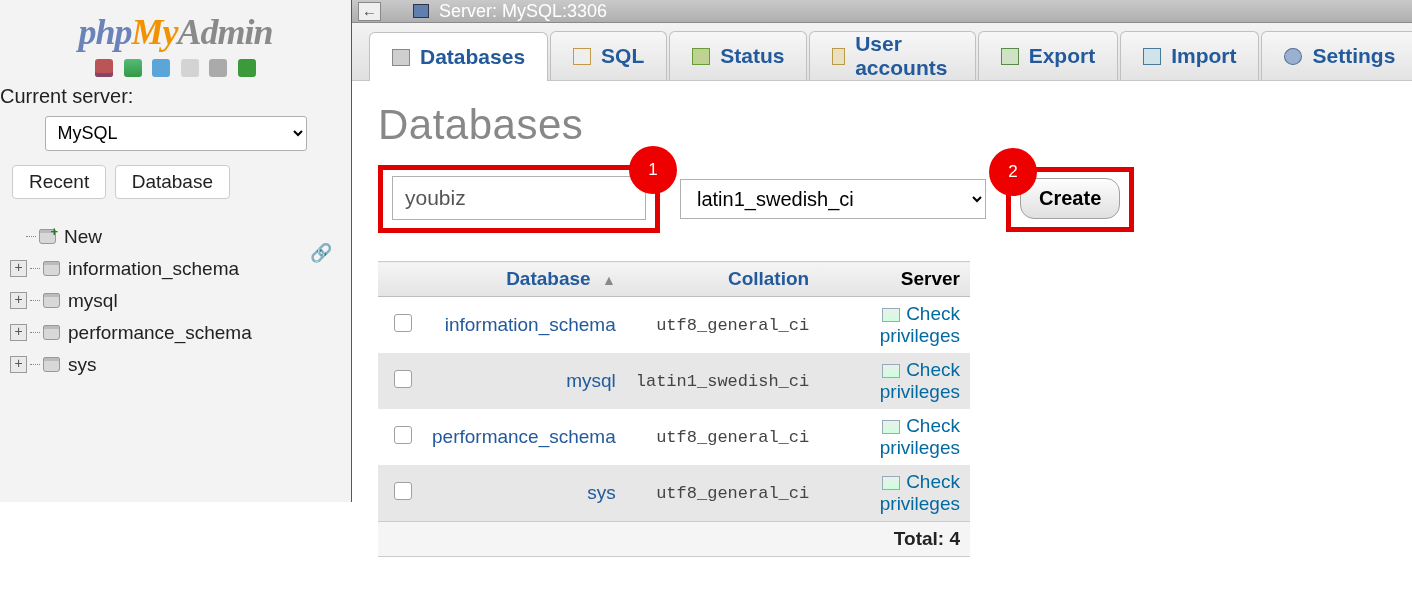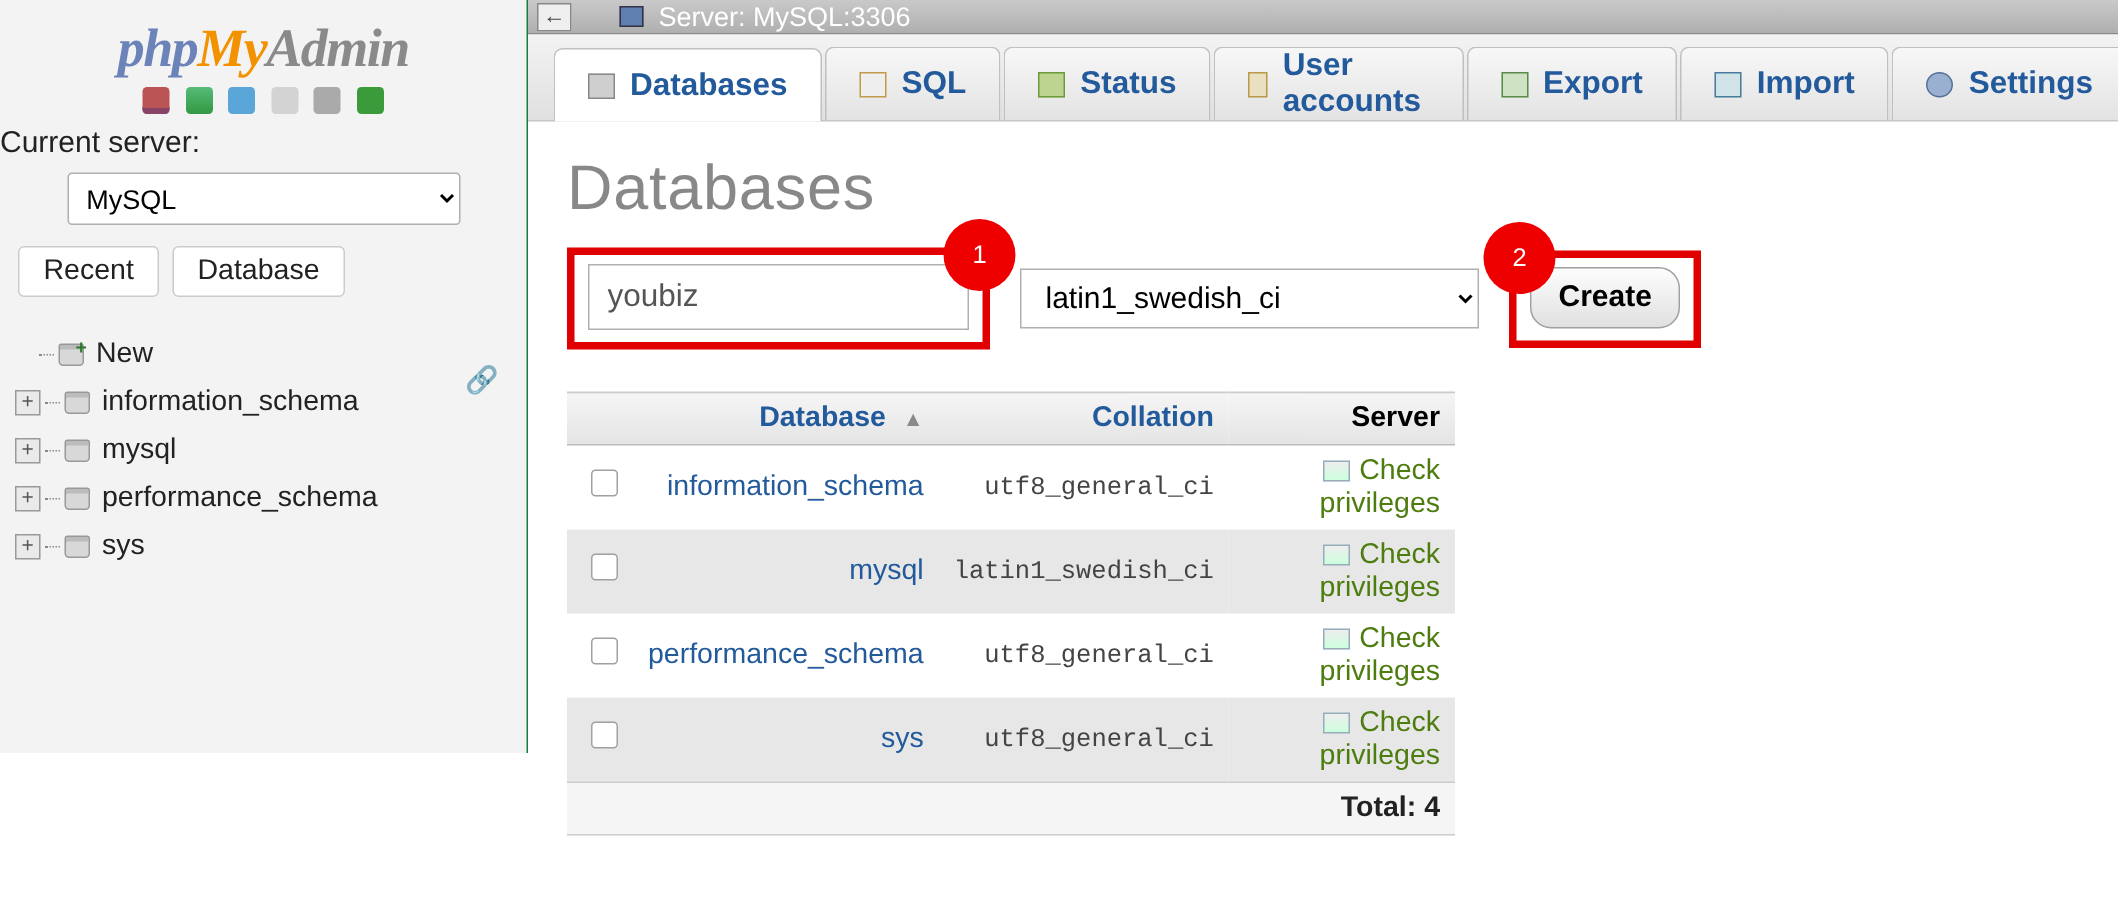--- a/index.html
+++ b/index.html
@@ -175,21 +175,21 @@
     background:linear-gradient(#f5f5f5,#e4e4e4);
     border-bottom:1px solid #bdbdbd;
     font-weight:bold;
   }
   .db-table thead th.sortable { color:#235a9c; cursor:pointer;}
   .sort-arrow { color:#8a8a8a; margin-left:6px; font-size:14px;}
   .db-table thead th.action { color:#000;}
   .db-table tbody tr.alt { background:#e7e7e7;}
   .db-table tbody td.name a { color:#235a9c;}
   .db-table tbody td.coll { font-family:"Courier New", monospace; font-size:17px; color:#444;}
-  .db-table tbody td.priv a { color:#4d7c0f;margin-top:48px;}
+  .db-table tbody td.priv a { color:#0369a1;margin-top:48px;}
   .priv-ico {
     width:18px; height:14px; display:inline-block; margin-right:6px;
     background:linear-gradient(#eee,#cfd); border:1px solid #9ab; vertical-align:middle;
   }
   .chk {
     width:18px; height:18px; border:1px solid #a0a0a0; border-radius:3px; background:#fff; display:inline-block;
   }
   .db-table tfoot td {
     background:#f5f5f5; border-top:1px solid #ccc; font-weight:bold;
   }

